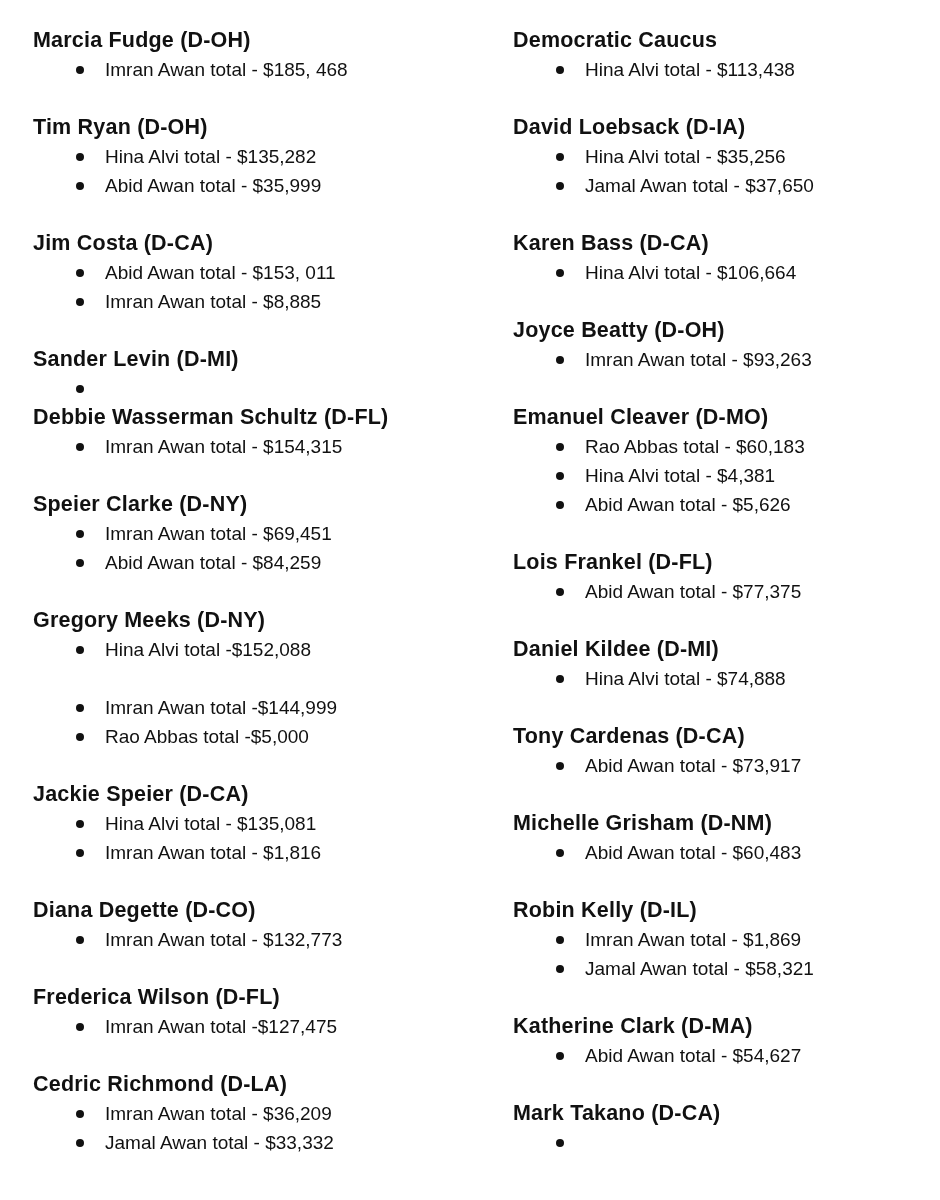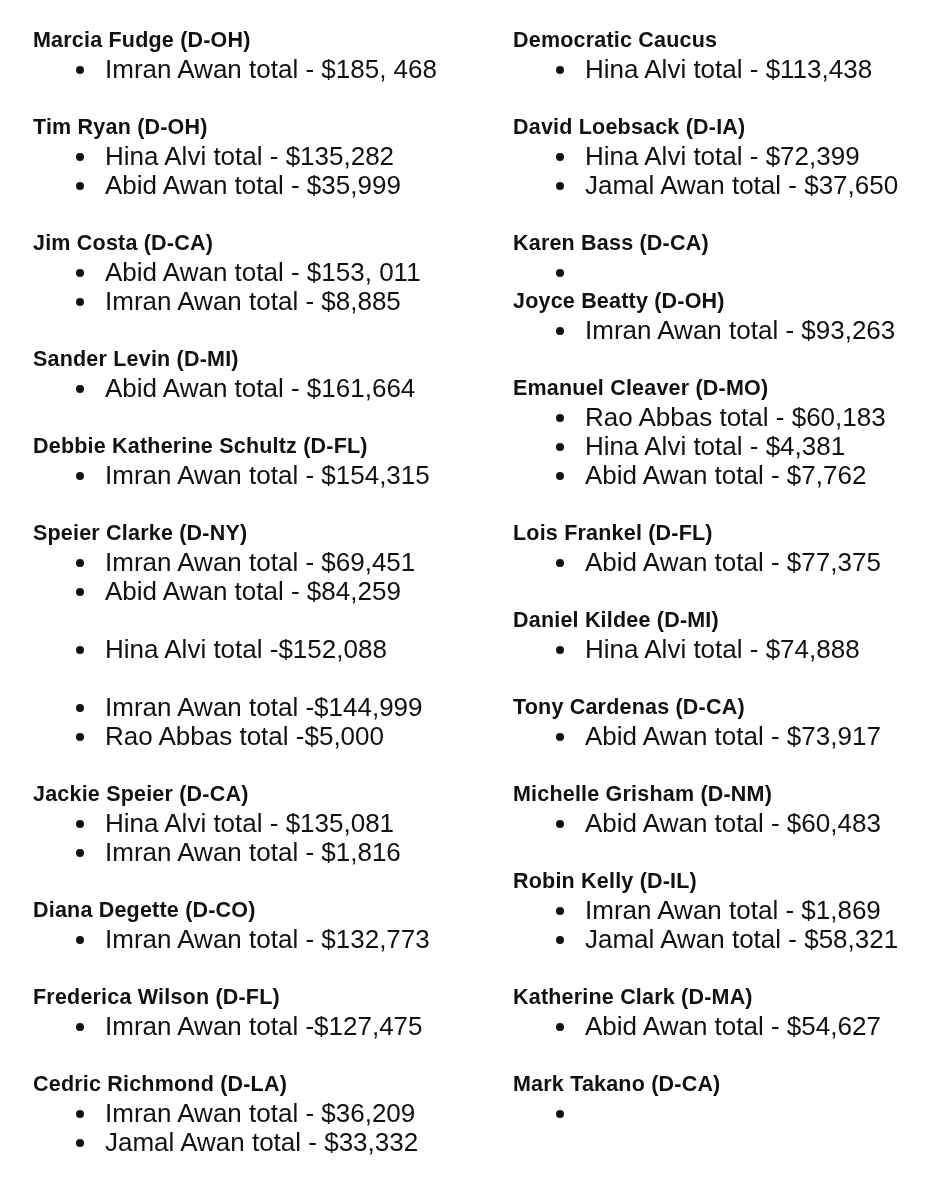--- a/index.html
+++ b/index.html
@@ -40,21 +40,21 @@
     white-space: nowrap;
   }
   .entry-items {
     list-style: none;
     margin: 0;
     padding: 0;
   }
   .entry-item {
     position: relative;
     padding-left: 72px;
-    font-size: 26px;
+    font-size: 19px;
     line-height: 29px;
     white-space: nowrap;
   }
   .bullet-dot {
     position: absolute;
     left: 43px;
     top: 11px;
     width: 8px;
     height: 8px;
     border-radius: 50%;
@@ -104,27 +104,26 @@
     <span class="item-text">Imran Awan total - $8,885</span>
   </li>
 </ul>
   </div>
 
   <div class="entry">
     <h3 class="entry-heading">Sander Levin (D-MI)</h3>
     <ul class="entry-items">
   <li class="entry-item">
     <span class="bullet-dot"></span>
-    <span class="item-text">Abid Awan total - $161,664</span>
-  </li>
-</ul>
-  </div>
-
-  <div class="entry">
-    <h3 class="entry-heading">Debbie Katherine Schultz (D-FL)</h3>
+  </li>
+</ul>
+  </div>
+
+  <div class="entry">
+    <h3 class="entry-heading">Debbie Wasserman Schultz (D-FL)</h3>
     <ul class="entry-items">
   <li class="entry-item">
     <span class="bullet-dot"></span>
     <span class="item-text">Imran Awan total - $154,315</span>
   </li>
 </ul>
   </div>
 
   <div class="entry">
     <h3 class="entry-heading">Speier Clarke (D-NY)</h3>
@@ -135,20 +134,21 @@
   </li>
 
   <li class="entry-item">
     <span class="bullet-dot"></span>
     <span class="item-text">Abid Awan total - $84,259</span>
   </li>
 </ul>
   </div>
 
   <div class="entry">
+    <h3 class="entry-heading">Gregory Meeks (D-NY)</h3>
     <ul class="entry-items">
   <li class="entry-item">
     <span class="bullet-dot"></span>
     <span class="item-text">Hina Alvi total -$152,088</span>
   </li>
 </ul>
   </div>
 
   <div class="entry">
     <ul class="entry-items">
@@ -223,35 +223,36 @@
     <span class="item-text">Hina Alvi total - $113,438</span>
   </li>
 </ul>
   </div>
 
   <div class="entry">
     <h3 class="entry-heading">David Loebsack (D-IA)</h3>
     <ul class="entry-items">
   <li class="entry-item">
     <span class="bullet-dot"></span>
-    <span class="item-text">Hina Alvi total - $72,399</span>
+    <span class="item-text">Hina Alvi total - $35,256</span>
   </li>
 
   <li class="entry-item">
     <span class="bullet-dot"></span>
     <span class="item-text">Jamal Awan total - $37,650</span>
   </li>
 </ul>
   </div>
 
   <div class="entry">
     <h3 class="entry-heading">Karen Bass (D-CA)</h3>
     <ul class="entry-items">
   <li class="entry-item">
     <span class="bullet-dot"></span>
+    <span class="item-text">Hina Alvi total - $106,664</span>
   </li>
 </ul>
   </div>
 
   <div class="entry">
     <h3 class="entry-heading">Joyce Beatty (D-OH)</h3>
     <ul class="entry-items">
   <li class="entry-item">
     <span class="bullet-dot"></span>
     <span class="item-text">Imran Awan total - $93,263</span>
@@ -267,21 +268,21 @@
     <span class="item-text">Rao Abbas total - $60,183</span>
   </li>
 
   <li class="entry-item">
     <span class="bullet-dot"></span>
     <span class="item-text">Hina Alvi total - $4,381</span>
   </li>
 
   <li class="entry-item">
     <span class="bullet-dot"></span>
-    <span class="item-text">Abid Awan total - $7,762</span>
+    <span class="item-text">Abid Awan total - $5,626</span>
   </li>
 </ul>
   </div>
 
   <div class="entry">
     <h3 class="entry-heading">Lois Frankel (D-FL)</h3>
     <ul class="entry-items">
   <li class="entry-item">
     <span class="bullet-dot"></span>
     <span class="item-text">Abid Awan total - $77,375</span>

